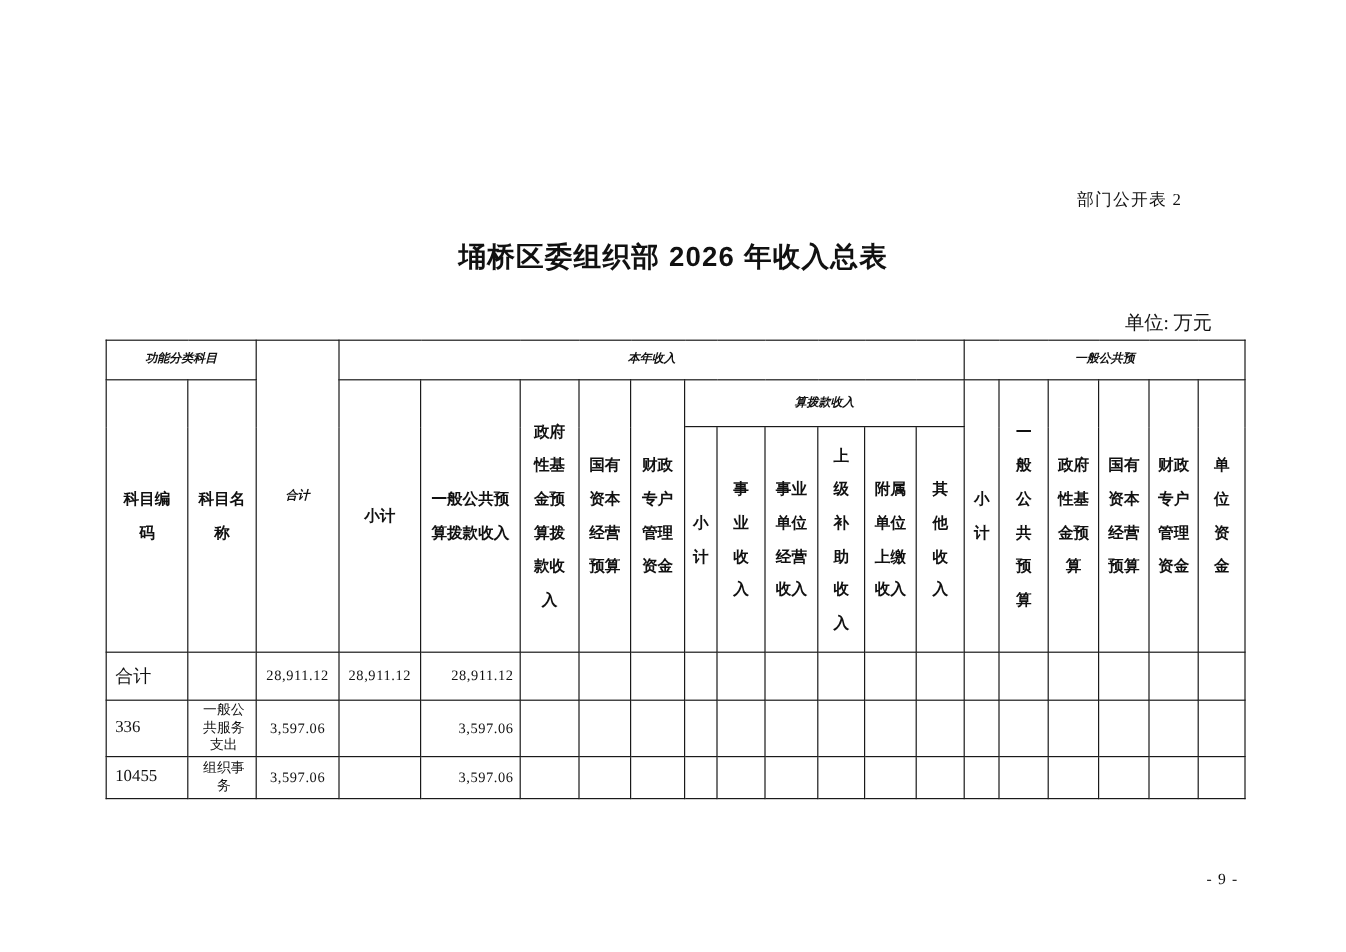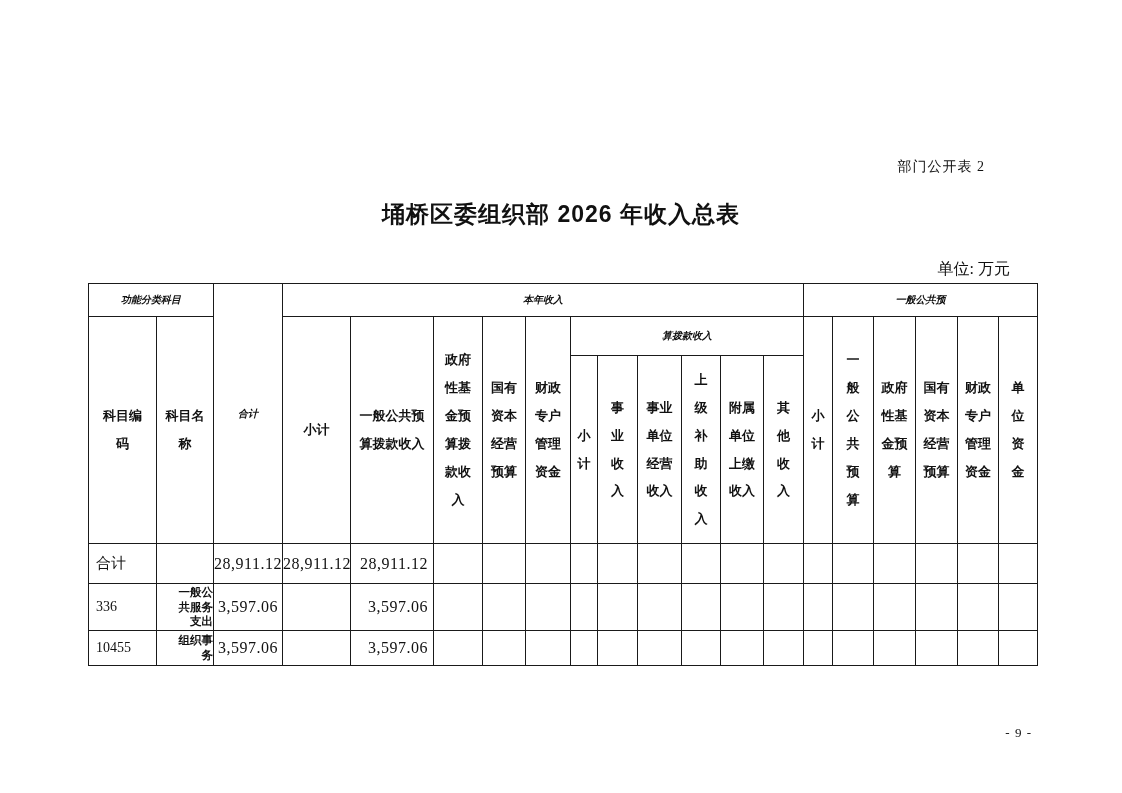--- a/index.html
+++ b/index.html
@@ -68,34 +68,33 @@
     font-size: 13px;
     text-align: center;
     line-height: 2.15;
   }
   .report th.band {
     font-size: 10px;
     line-height: 1.2;
     font-style: italic;
   }
   .report td {
-    font-size: 16px;
+    font-size: 12px;
   }
   td.cell-code {
     text-align: left;
     padding-left: 7px;
     font-size: 14px;
   }
   tr.row-grand td.cell-code { font-size: 15px; }
   td.cell-name {
-    text-align: right;
+    text-align: center;
     padding-left: 3px;
     font-size: 11.5px;
     line-height: 1.3;
-    font-weight: bold;
   }
   td.num { text-align: center; letter-spacing: 0.5px; }
   td.num-r { text-align: right; padding-right: 5px; letter-spacing: 0.5px; }
 </style>
 </head>
 <body>
 
 <div class="page">
 
   <div class="doc-label">部门公开表 2</div>

